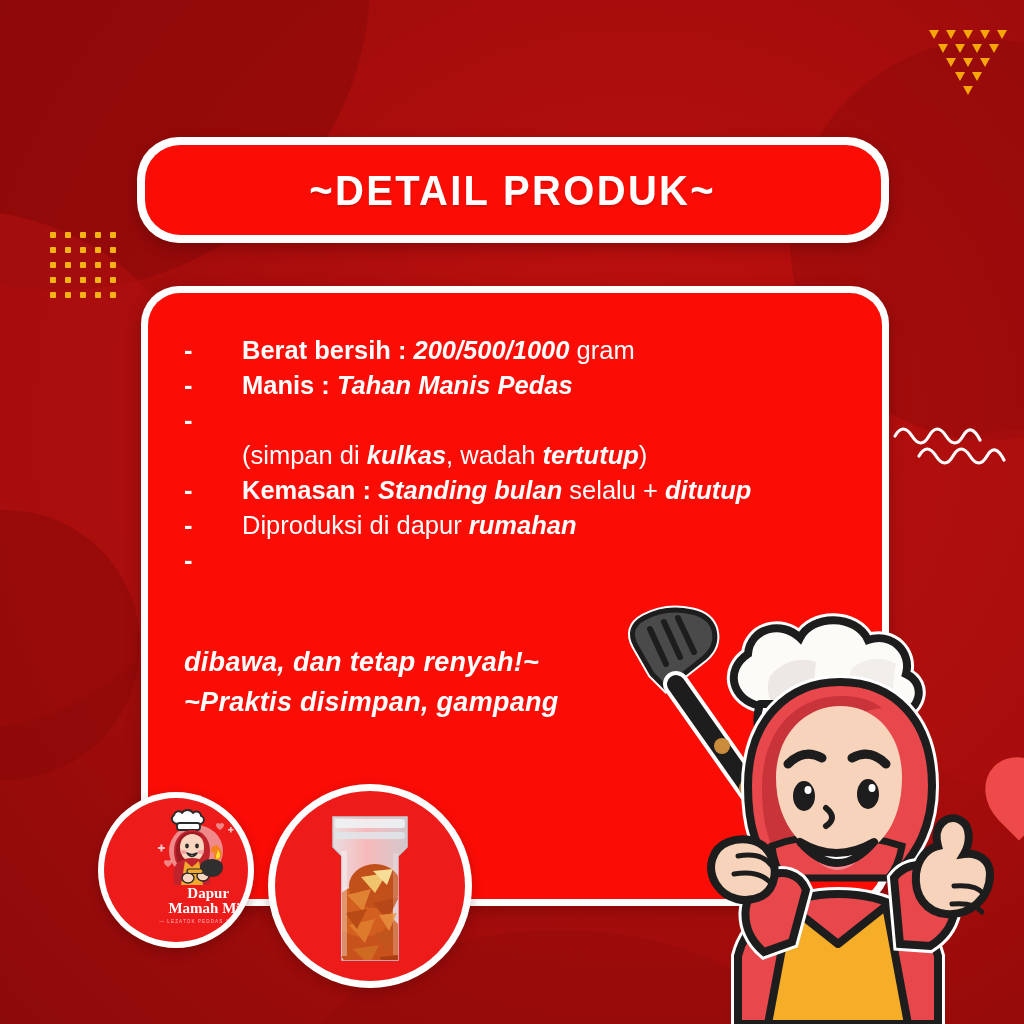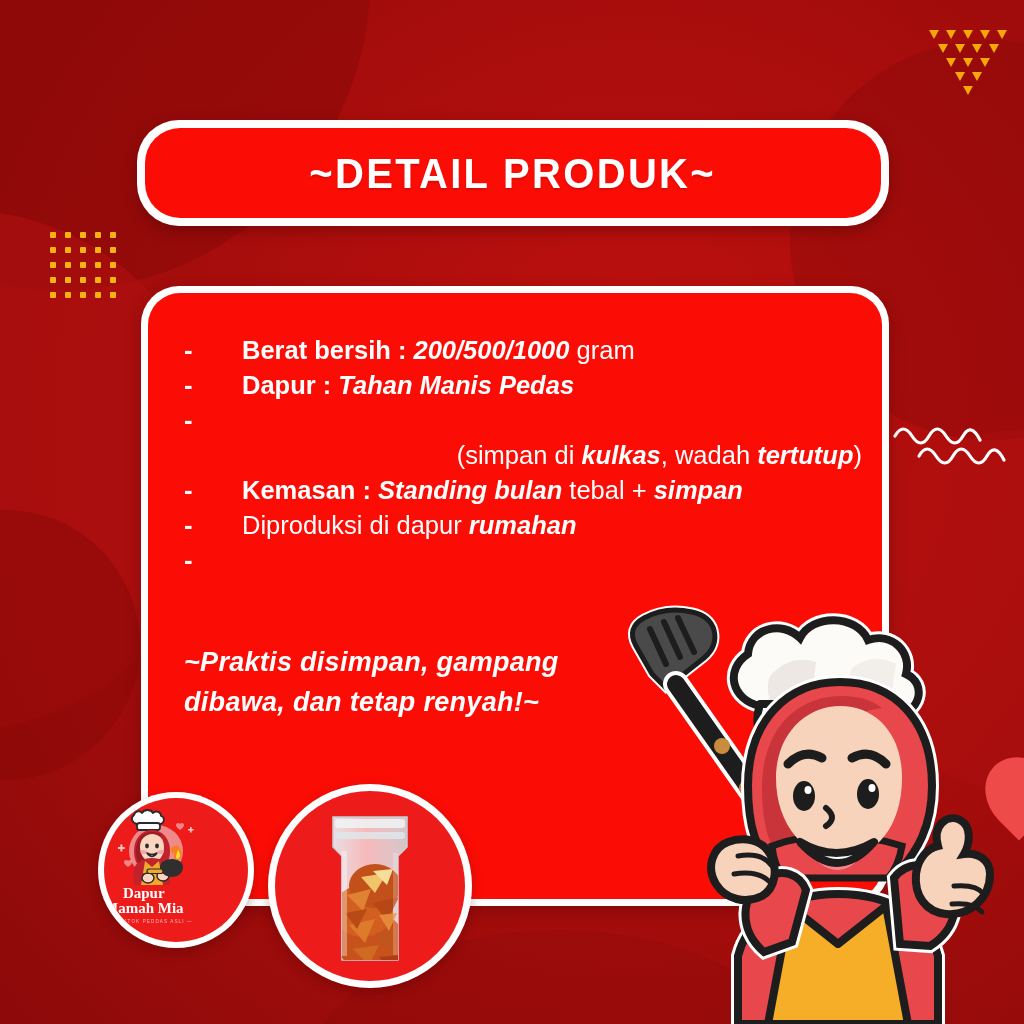--- a/index.html
+++ b/index.html
@@ -42,21 +42,21 @@
   
   #heart-deco {
     position:absolute; top:756px; left:984px;
     width:70px; height:70px; background:#ef4a4a;
     border-radius:50% 50% 50% 0 / 60% 60% 40% 40%;
     transform:rotate(-45deg);
   }
 
   
   #header-pill {
-    position:absolute; left:137px; top:120px; width:752px; height:106px;
+    position:absolute; left:137px; top:137px; width:752px; height:106px;
     background:#fff; border-radius:42px;
     box-shadow:0 5px 14px rgba(60,0,0,.35);
   }
   #header-pill .inner {
     position:absolute; inset:8px;
     background:#fb0d06; border-radius:35px;
     display:flex; align-items:center; justify-content:center;
   }
   #header-title {
     color:#fff; font-size:43px; font-weight:bold;
@@ -75,42 +75,42 @@
     background:#fb0d06; border-radius:32px;
     overflow:hidden;
   }
 
   #spec-list { position:absolute; left:36px; top:40px; right:20px; }
   .spec-row {
     display:flex; color:#fff; font-size:25.5px; line-height:35px;
     white-space:nowrap; margin-bottom:0;
   }
   .spec-row .dash { width:26px; flex:0 0 26px; font-weight:bold; }
-  .spec-row.cont { padding-left:26px;justify-content:flex-end; }
+  .spec-row.cont { padding-left:26px; }
   .spec-row .txt { display:block;margin-left:32px; }
   .r  { font-weight:normal; }
   .b  { font-weight:bold; }
   .bi { font-weight:bold; font-style:italic; }
 
   #tagline {
     position:absolute; left:36px; top:349px;
     color:#fff; font-size:27px; font-weight:bold; font-style:italic;
     line-height:40px; letter-spacing:.3px;
   }
 
   
   #logo-badge {
     position:absolute; left:98px; top:792px; width:156px; height:156px;
     border-radius:50%; background:#fff;
     box-shadow:0 4px 12px rgba(60,0,0,.3);
   }
   #logo-badge .disc {
     position:absolute; inset:6px; border-radius:50%;
     background:#ee1b1b; overflow:hidden;
-    display:flex; flex-direction:column; align-items:flex-start;
+    display:flex; flex-direction:column; align-items:flex-end;
   }
   #logo-badge .logo-art { margin-top:9px; }
   #logo-badge .logo-name {
     color:#fff; font-family:"Liberation Serif", serif;
     font-size:15px; font-weight:bold; line-height:15px;
     text-align:center; margin-top:1px;
   }
   #logo-badge .logo-tag {
     color:#ffb9b9; font-size:4.6px; letter-spacing:1.1px;
     margin-top:3px; white-space:nowrap;
@@ -215,44 +215,44 @@
 <div id="main-panel">
   <div class="inner">
 
     <div id="spec-list">
         <div class="spec-row">
           <span class="dash">-</span>
           <span class="txt"><span class="b">Berat bersih : </span><span class="bi">200/500/1000</span><span class="r"> gram</span></span>
         </div>
         <div class="spec-row">
           <span class="dash">-</span>
-          <span class="txt"><span class="b">Dapur : </span><span class="bi">Tahan Manis Pedas</span></span>
+          <span class="txt"><span class="b">Manis : </span><span class="bi">Tahan Manis Pedas</span></span>
         </div>
         <div class="spec-row">
           <span class="dash">-</span>
         </div>
         <div class="spec-row cont">
           <span class="txt"><span class="r">(simpan di </span><span class="bi">kulkas</span><span class="r">, wadah </span><span class="bi">tertutup</span><span class="r">)</span></span>
         </div>
         <div class="spec-row">
           <span class="dash">-</span>
-          <span class="txt"><span class="b">Kemasan : </span><span class="bi">Standing bulan</span><span class="r"> tebal + </span><span class="bi">simpan</span></span>
+          <span class="txt"><span class="b">Kemasan : </span><span class="bi">Standing bulan</span><span class="r"> selalu + </span><span class="bi">ditutup</span></span>
         </div>
         <div class="spec-row">
           <span class="dash">-</span>
           <span class="txt"><span class="r">Diproduksi di dapur </span><span class="bi">rumahan</span></span>
         </div>
         <div class="spec-row">
           <span class="dash">-</span>
         </div>
       </div>
 
     <div id="tagline">
+      <div>dibawa, dan tetap renyah!~</div>
       <div>~Praktis disimpan, gampang</div>
-      <div>dibawa, dan tetap renyah!~</div>
     </div>
 
   </div>
 </div>
 
 <div id="logo-badge">
   <div class="disc">
     <svg class="logo-art" width="104" height="78" viewBox="0 0 104 78">
 
       <path d="M14 40 l2.4 0 l0-2.4 l2 0 l0 2.4 l2.4 0 l0 2 l-2.4 0 l0 2.4 l-2 0 l0-2.4 l-2.4 0z" fill="#f9c6c6"></path>

